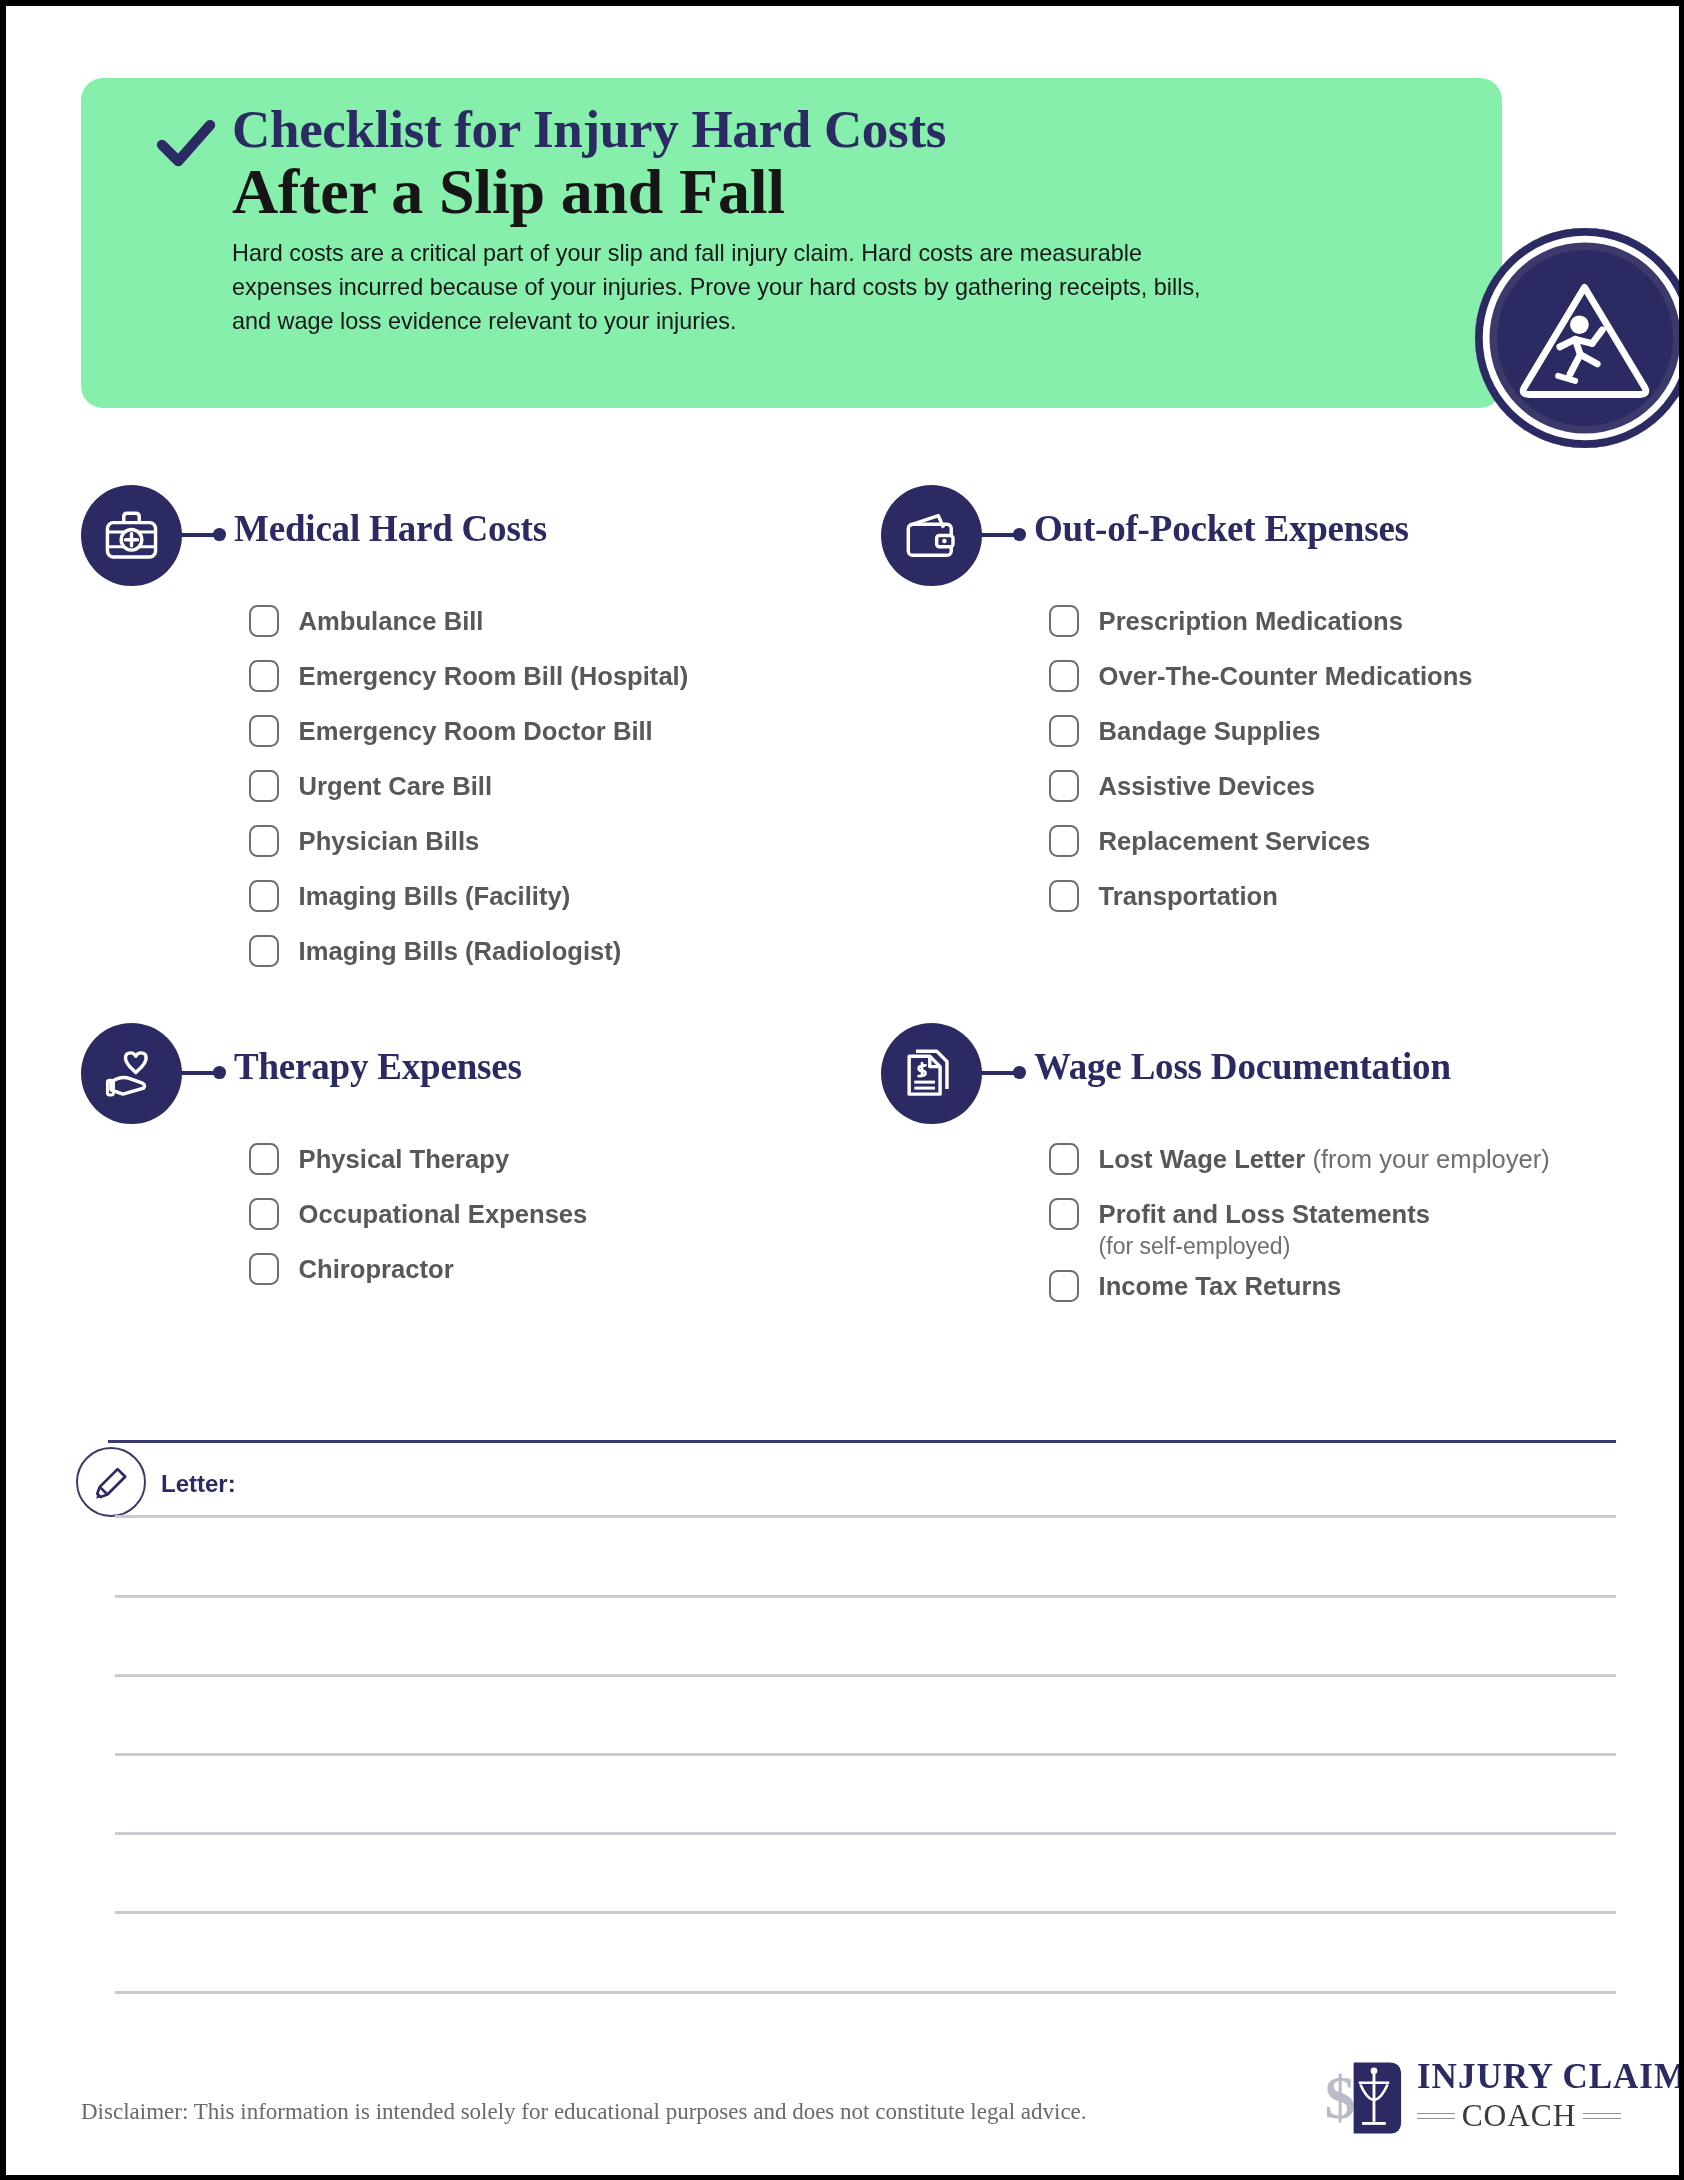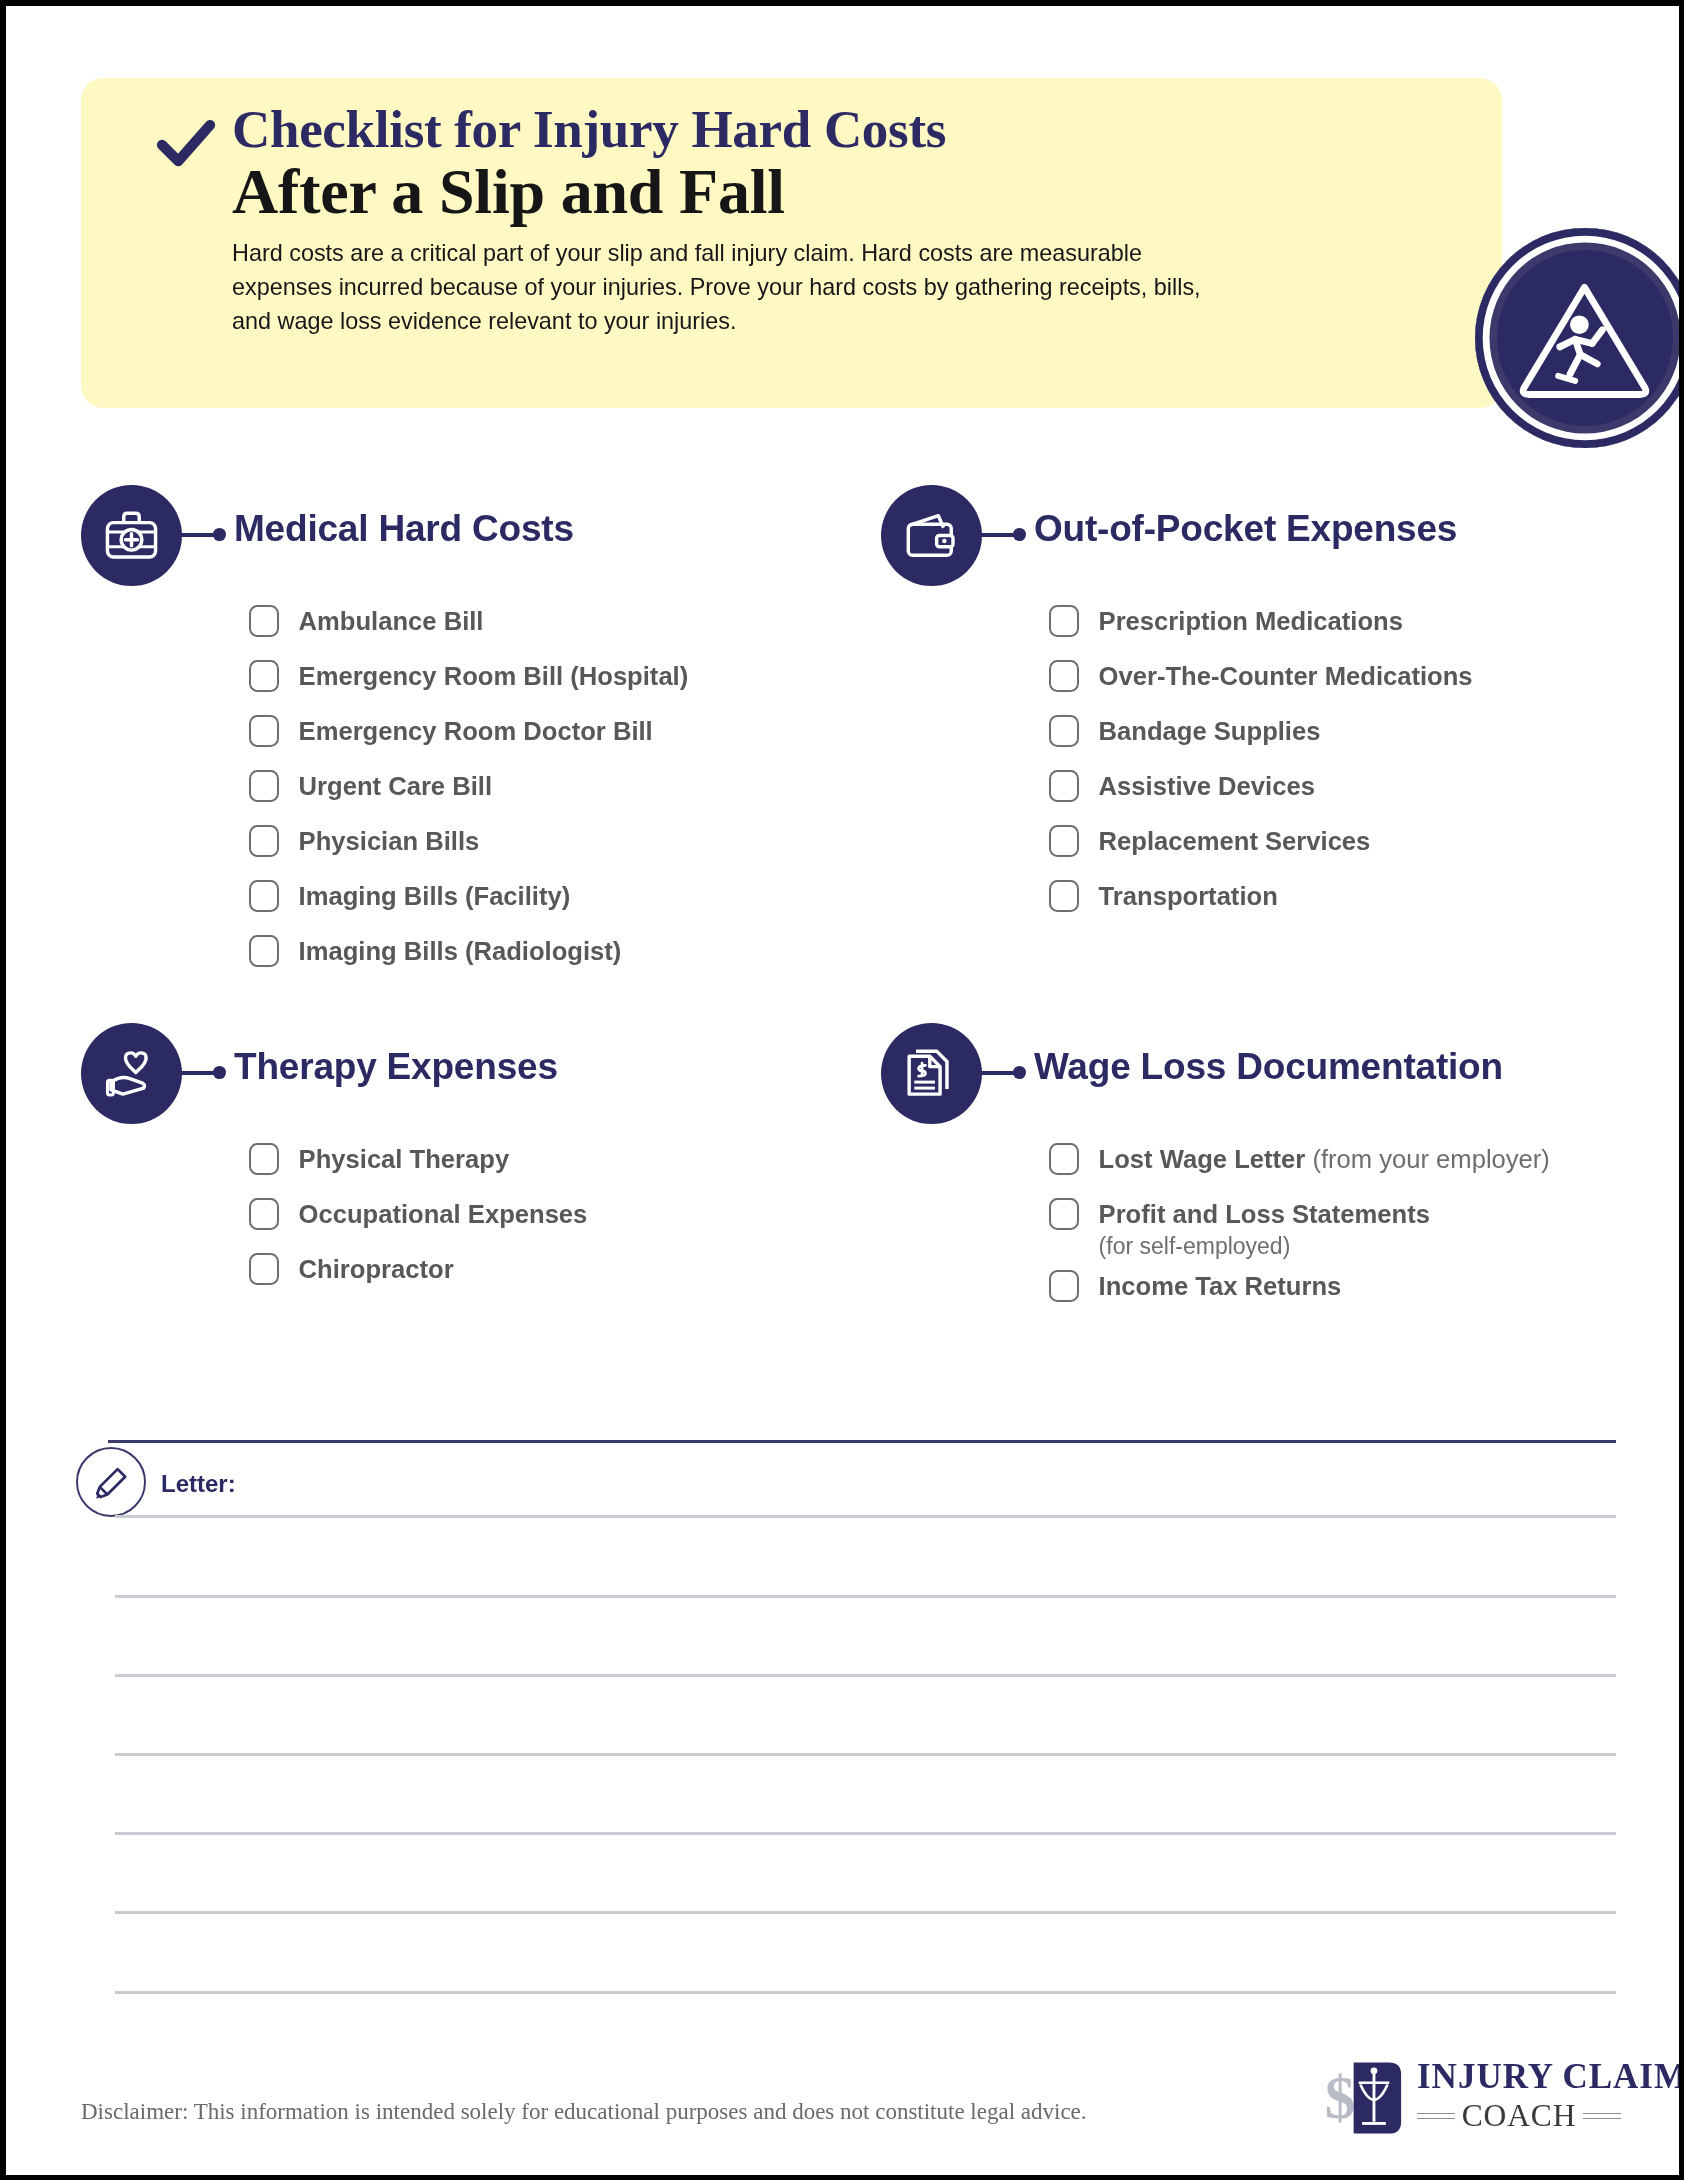--- a/index.html
+++ b/index.html
@@ -17,21 +17,21 @@
     width: 1673px; height: 2169px;
     background: #ffffff;
     overflow: hidden;
   }
 
   
   .header-card {
     position: absolute;
     left: 75px; top: 72px;
     width: 1421px; height: 330px;
-    background: #fef9c3;
+    background: #86efac;
     border-radius: 22px;
   }
   .header-check {
     position: absolute;
     left: 75px; top: 36px;
     width: 60px; height: 60px;
     color: #2b2a63;
   }
   .header-title-wrap {
     position: absolute;
@@ -96,21 +96,21 @@
     position: absolute; left: 0; top: 2.1px;
     width: 36px; height: 3.8px; background: #2b2a63;
   }
   .sec-connector .dot {
     position: absolute; right: 0; top: -2.6px;
     width: 12.8px; height: 12.8px; border-radius: 50%; background: #2b2a63;
   }
   .sec-title {
     position: absolute;
     left: 153px; top: 20.4px;
-    font-family: Liberation Sans, sans-serif;
+    font-family: Liberation Serif, serif;
     font-weight: 700;
     font-size: 37px;
     line-height: 48px;
     color: #2b2a63;
     white-space: nowrap;
     letter-spacing: -0.2px;
   }
 
   .check-list {
     position: absolute;

